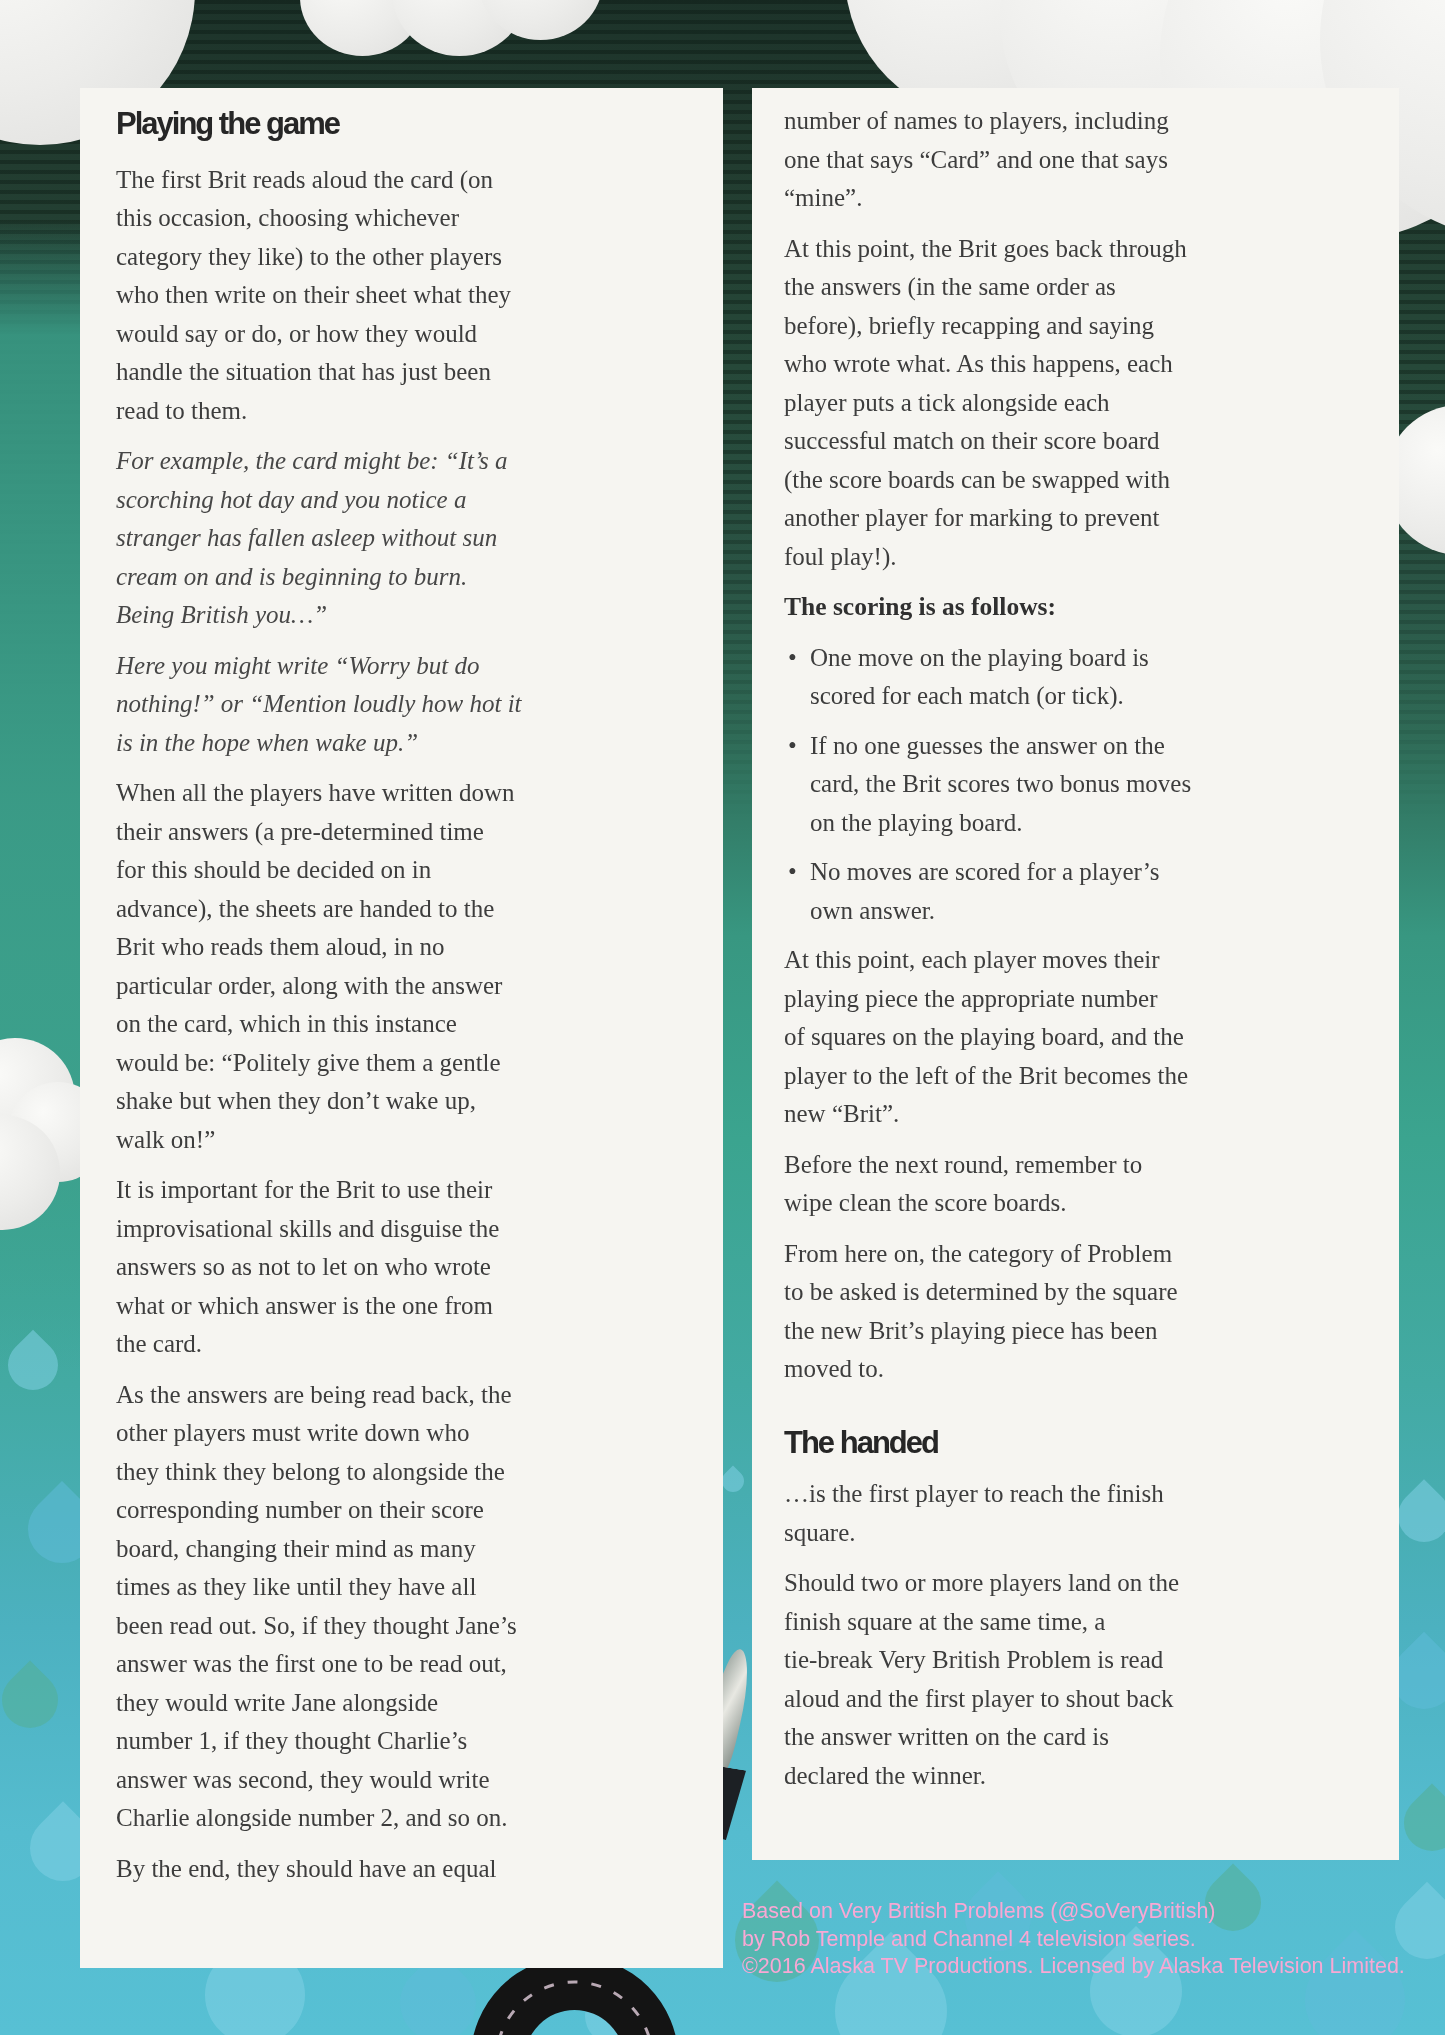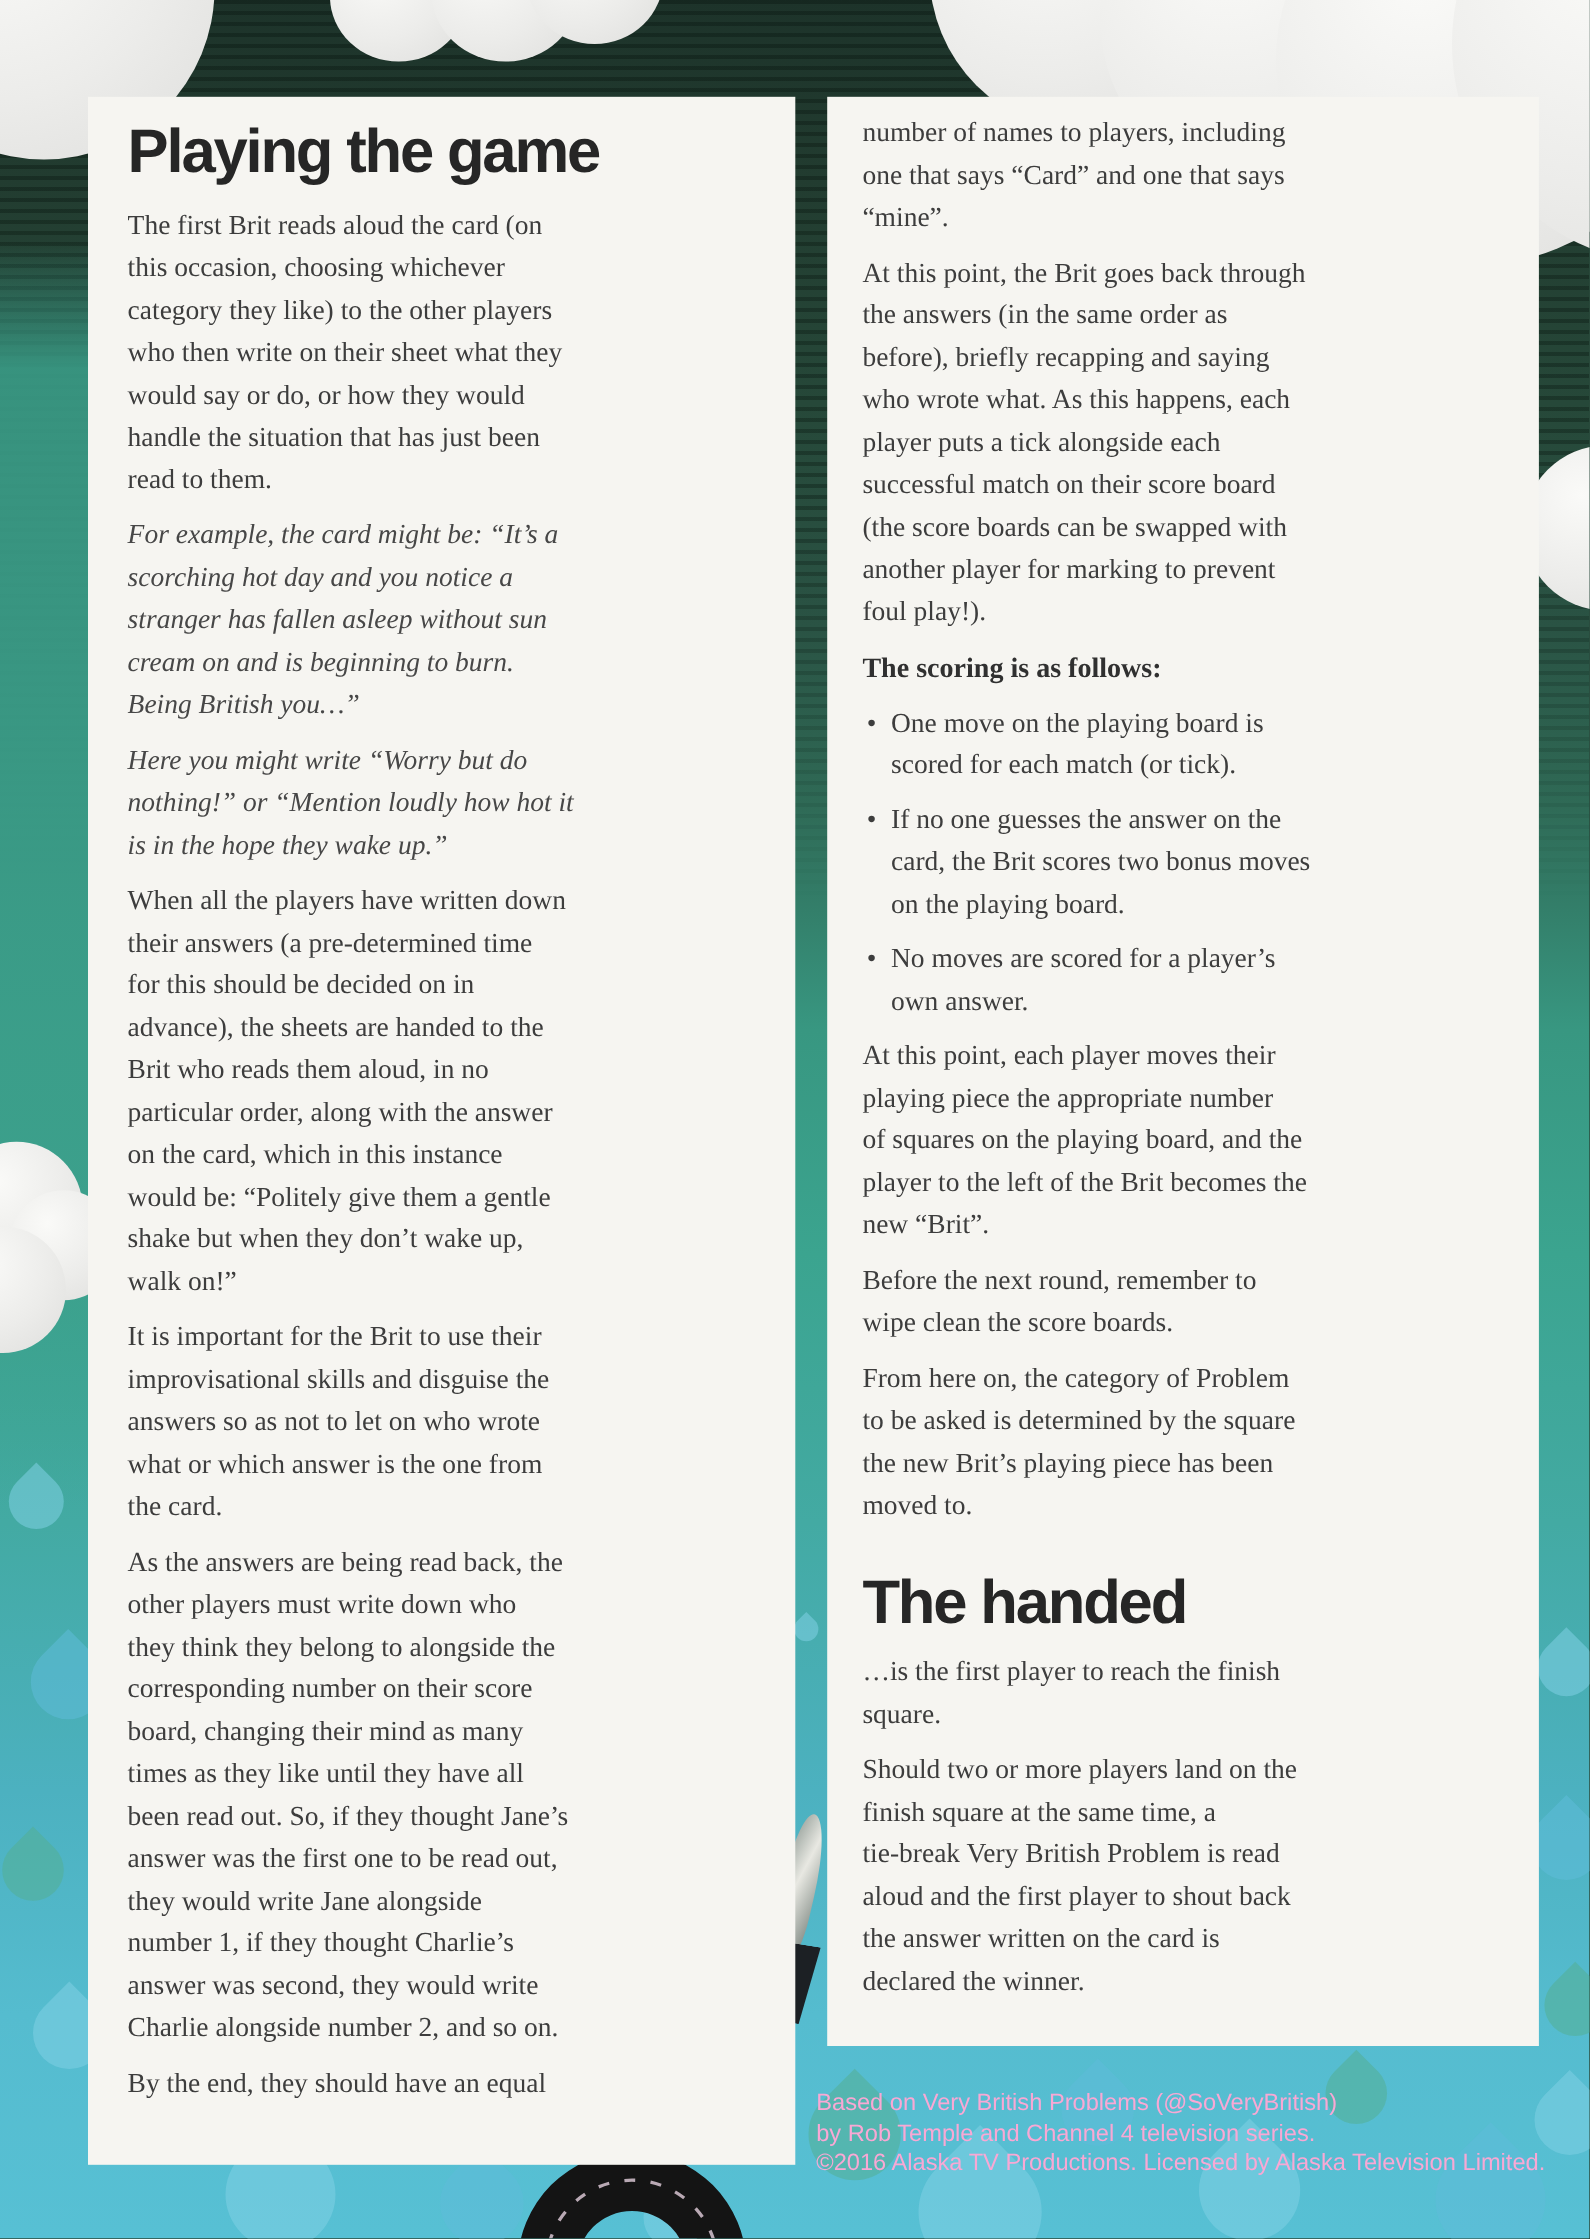--- a/index.html
+++ b/index.html
@@ -31,21 +31,21 @@
   .pen{position:absolute;left:712px;top:1648px;width:30px;height:132px;transform:rotate(13deg);
     background:linear-gradient(105deg,#8f9a94,#e8e8e2 45%,#7d8781);border-radius:45% 55% 30% 30%;}
   .pen-tip{position:absolute;left:710px;top:1768px;width:36px;height:72px;transform:rotate(9deg);
     background:#1c2024;clip-path:polygon(18% 0,85% 0,60% 100%,36% 100%);}
 
   
   .panel{position:absolute;background:#f6f5f1;box-sizing:border-box;z-index:3;}
   .panel-left{left:80px;top:88px;width:643px;height:1880px;padding:14px 58px 0 36px;}
   .panel-right{left:752px;top:88px;width:647px;height:1772px;padding:14px 46px 0 32px;}
 
-  .section-heading{font-family:"Liberation Sans",sans-serif;font-weight:800;font-size:56px;
+  .section-heading{font-family:"Liberation Sans",sans-serif;font-weight:800;font-size:31px;
     letter-spacing:-2px;color:#262626;margin:6px 0 20px;line-height:1.05;}
   .winner-heading{margin:38px 0 16px;}
 
   .para{font-size:25px;line-height:38.5px;color:#3d3d3d;white-space:pre-line;margin:0 0 12px;}
   .para.italic{font-style:italic;color:#474747;}
   .scoring-heading{font-weight:700;font-size:25.5px;line-height:38.5px;color:#303030;
     margin:0 0 12px;}
 
   .bullets{list-style:none;margin:0 0 4px;padding:0;}
   .bullets li{position:relative;padding-left:26px;margin:0 0 11px;font-size:25px;
@@ -118,21 +118,21 @@
 would say or do, or how they would
 handle the situation that has just been
 read to them.</p>
     <p class="para italic">For example, the card might be: “It’s a
 scorching hot day and you notice a
 stranger has fallen asleep without sun
 cream on and is beginning to burn.
 Being British you…”</p>
     <p class="para italic">Here you might write “Worry but do
 nothing!” or “Mention loudly how hot it
-is in the hope they wake up.”</p>
+is in the hope when wake up.”</p>
     <p class="para">When all the players have written down
 their answers (a pre-determined time
 for this should be decided on in
 advance), the sheets are handed to the
 Brit who reads them aloud, in no
 particular order, along with the answer
 on the card, which in this instance
 would be: “Politely give them a gentle
 shake but when they don’t wake up,
 walk on!”</p>

